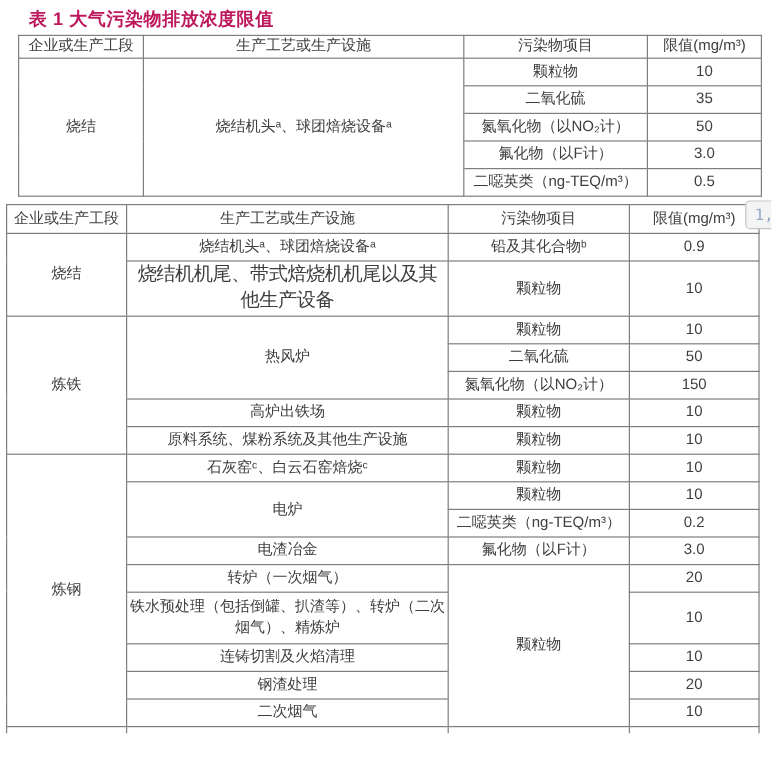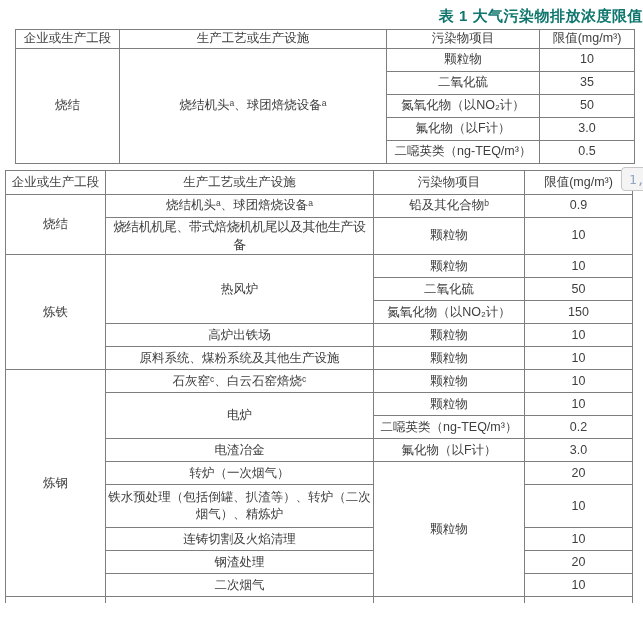--- a/index.html
+++ b/index.html
@@ -10,24 +10,24 @@
     position: relative;
     width: 643px;
     height: 640px;
     margin: 0;
     background: #ffffff;
     color: #3e3e3e;
     overflow: hidden;
   }
 
   .tbl-title {
-    text-align: right;
+    text-align: left;
     font-size: 15px;
     font-weight: bold;
-    color: #0f766e;
+    color: #be185d;
     letter-spacing: 0.5px;
     margin-left: 24px;
   }
   .title-1 { padding-top: 7px; height: 29px; }
   .title-2 { padding-top: 28px; height: 48px; }
 
   table.tbl {
     border-collapse: collapse;
     table-layout: fixed;
     empty-cells: show;
@@ -49,21 +49,21 @@
   .t1 thead tr { height: 19px; }
   .t1 tbody tr { height: 23px; }
 
   .t2 { margin-left: 5px; width: 627px; margin-top: 6px; }
   .t2 thead tr { height: 24px; }
   .t2 tbody tr { height: 23px; }
   .t2 tbody tr.row-tall { height: 43px; }
   .t2 tbody tr.row-cut { height: 6px; }
   .t2 tbody tr.row-cut td { border-bottom: none; }
 
-  td.tight { font-size: 13px; letter-spacing: -0.4px; }
+  td.tight { font-size: 16px; letter-spacing: -0.4px; }
 
   .badge {
     position: absolute;
     top: 167px;
     left: 621px;
     width: 36px;
     height: 24px;
     background: #f4f4f4;
     border: 1px solid #c6c6c6;
     border-radius: 4px;

